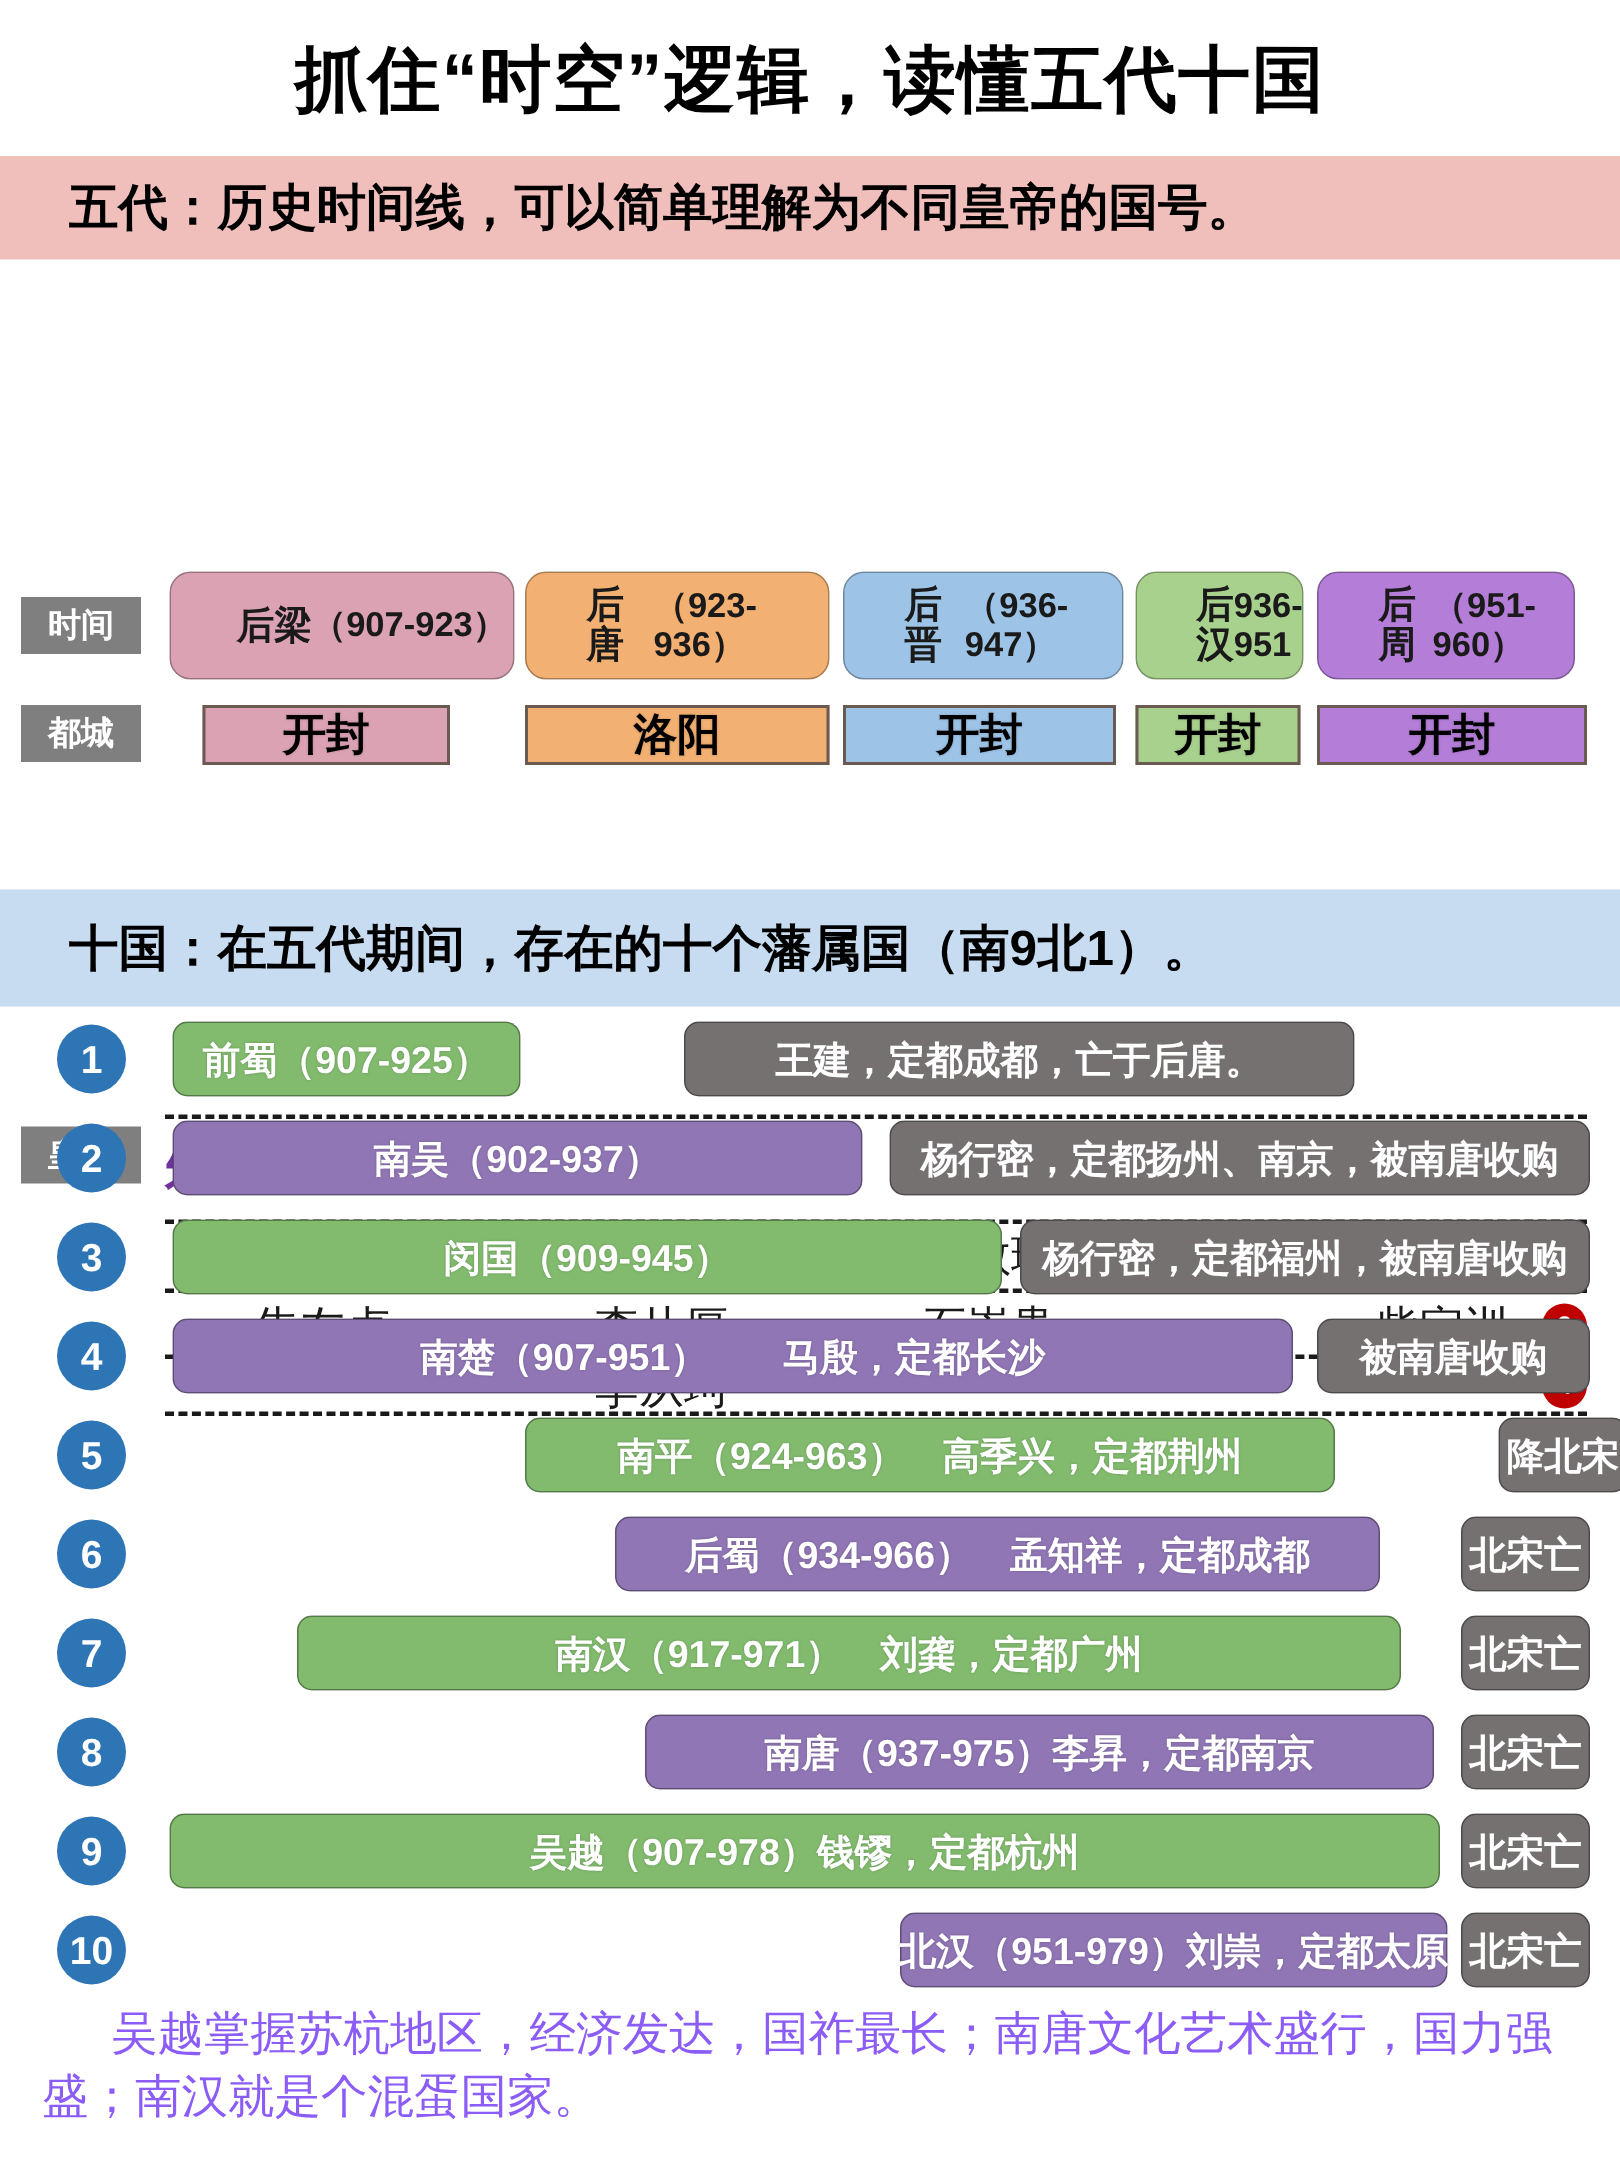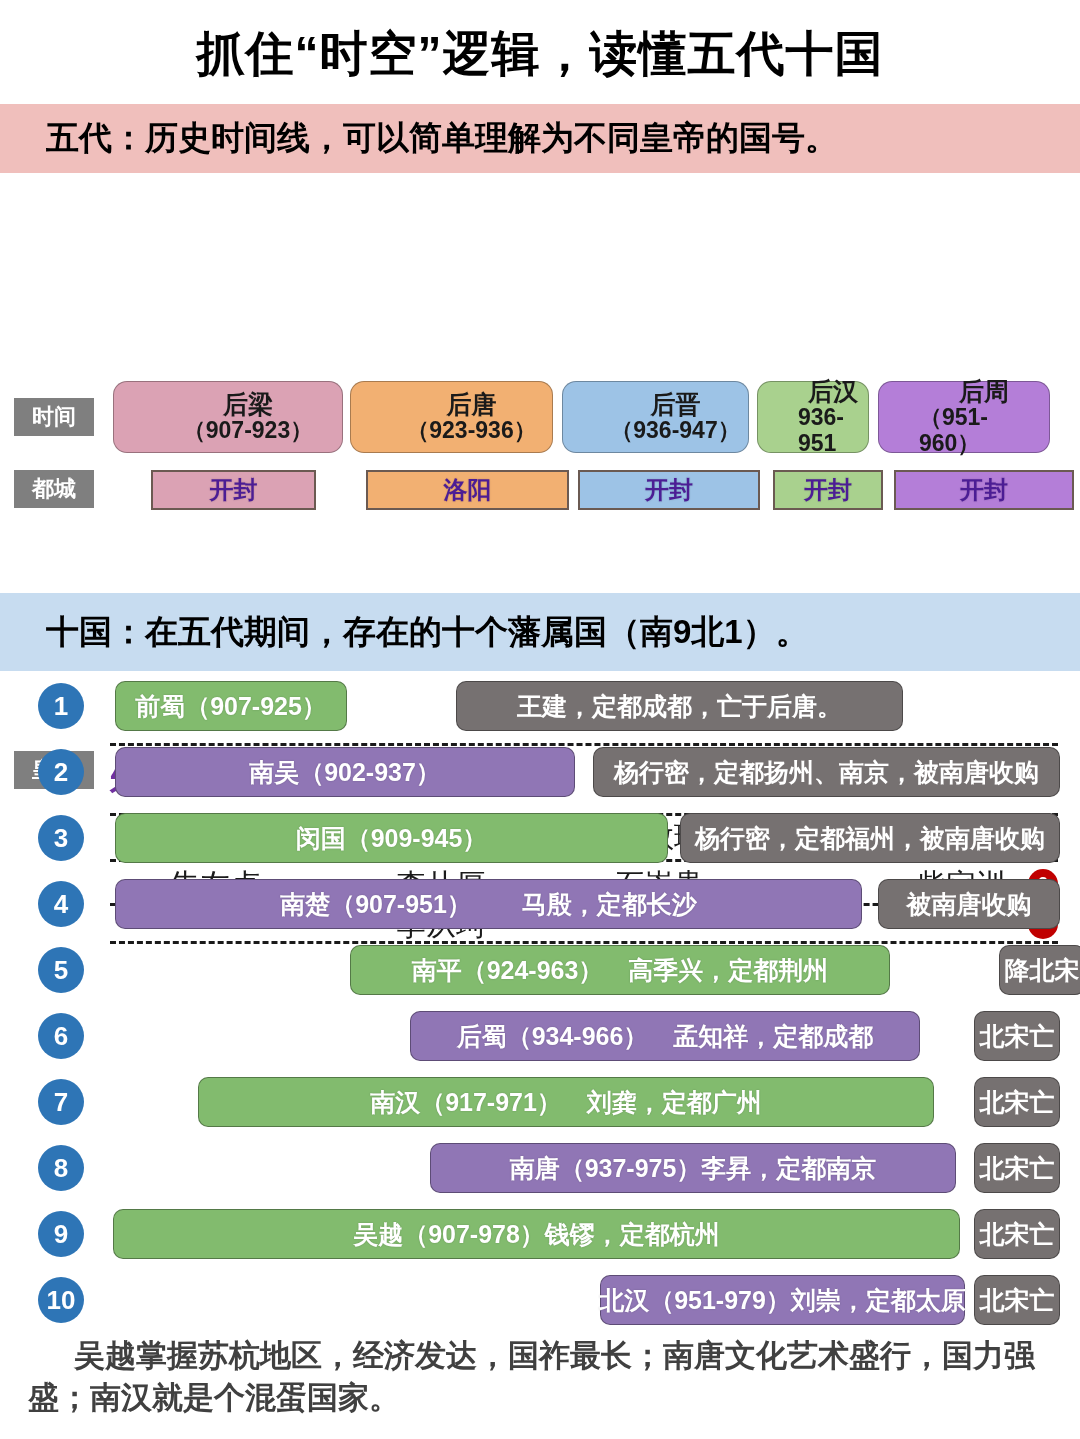--- a/index.html
+++ b/index.html
@@ -60,46 +60,45 @@
     width: 80px;
     height: 38px;
     left: 14px;
   }
   .dyn-box {
     position: absolute;
     border-radius: 14px;
     border: 1px solid rgba(0,0,0,0.30);
     box-sizing: border-box;
     display: flex;
-    flex-direction: column;
+    flex-direction: row;
     align-items: center;
     justify-content: center;
     font-weight: 700;
     color: #1a1a1a;
     top: 208px;
     height: 72px;
     padding-left: 40px;
   }
   .dyn-box .dn { font-size: 25px; line-height: 1.08; }
   .dyn-box .dy { font-size: 23px; line-height: 1.12; }
 
   .cap-box {
     position: absolute;
     border: 2px solid #6b5a52;
     box-sizing: border-box;
     display: flex;
     align-items: center;
     justify-content: center;
-    color: #4c1d95;
-    font-size: 24px;
+    color: #000000;
+    font-size: 29px;
     font-weight: 700;
     top: 297px;
     height: 40px;
     text-shadow: 0 0 2px rgba(0,0,0,.18);
-    margin-left: 16px;
   }
 
   
   .emp-area {
     position: relative;
     height: 208px;
   }
   .dash {
     position: absolute;
     left: 110px;
@@ -204,23 +203,23 @@
     color: #ffffff;
     font-size: 25px;
     font-weight: 700;
     white-space: nowrap;
     padding: 0 12px;
   }
 
   
   .footer {
     padding: 4px 28px 0 28px;
-    color: #404040;
+    color: #8b5cf6;
     font-size: 31px;
-    font-weight: 700;
+    font-weight: 400;
     line-height: 1.36;
     text-indent: 46px;
   }
 </style>
 </head>
 <body>
 
 <div class="title">抓住“时空”逻辑，读懂五代十国</div>
 
 <div class="banner-pink">

